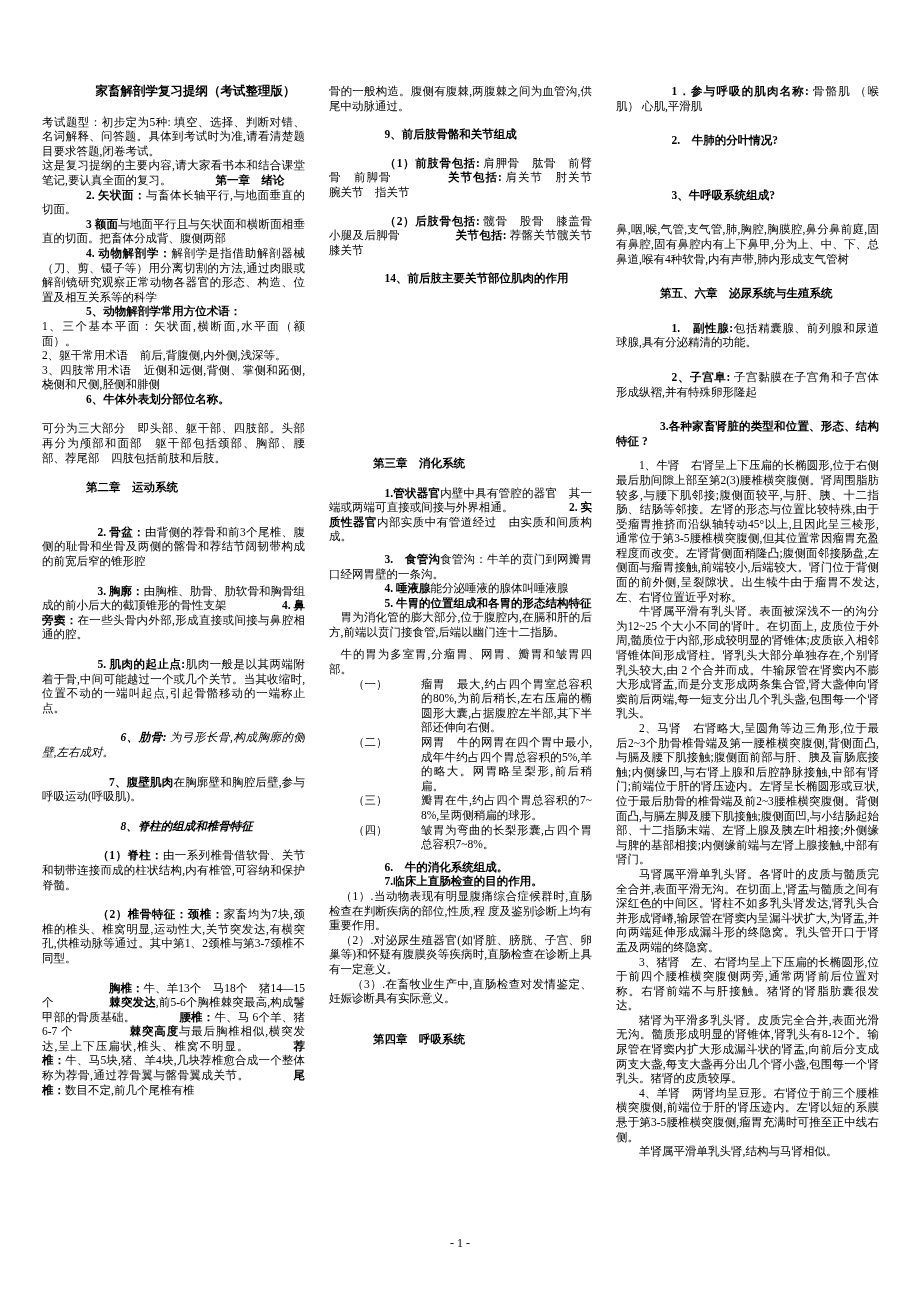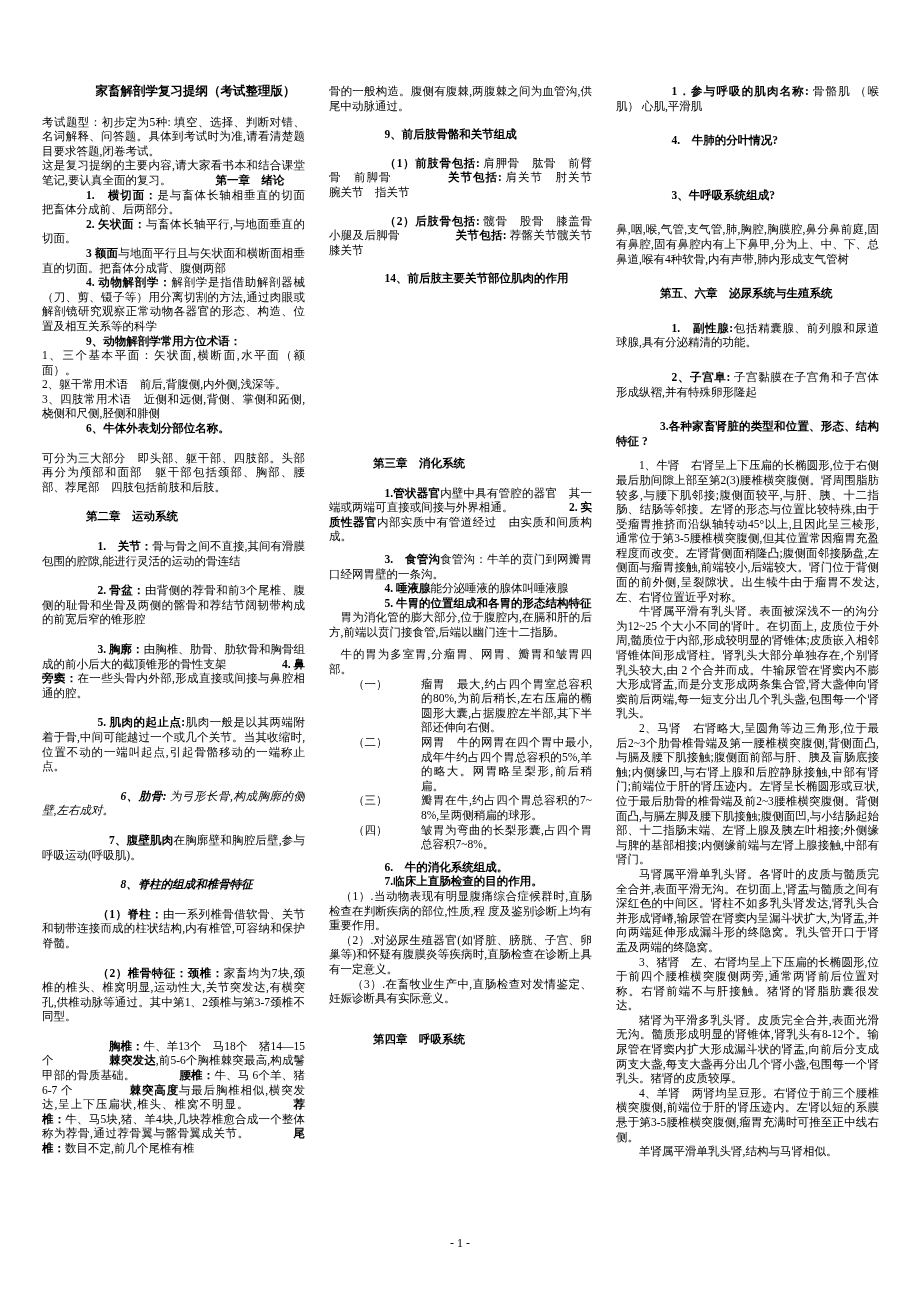--- a/index.html
+++ b/index.html
@@ -41,35 +41,33 @@
 </head>
 <body>
 
 <div class="sheet">
   <div class="columns">
     <div class="column">
         <div class="blk title"><span class="b">家畜解剖学复习提纲（考试整理版）</span></div>
         <div class="blk spacer" style="height: 16px;"></div>
         <div class="blk para"><span>考试题型：初步定为5种: 填空、选择、判断对错、名词解释、问答题。具体到考试时为准,请看清楚题目要求答题,闭卷考试。</span></div>
         <div class="blk para"><span>这是复习提纲的主要内容,请大家看书本和结合课堂笔记,要认真全面的复习。</span><span class="b">第一章　绪论</span></div>
-        <div class="blk para"><span class="b">1.　横切面：</span><span>是与畜体长轴相垂直的切面　把畜体分成前、后两部分。</span></div>
         <div class="blk para"><span class="b">2. 矢状面：</span><span>与畜体长轴平行,与地面垂直的切面。</span></div>
         <div class="blk para"><span class="b">3 额面</span><span>与地面平行且与矢状面和横断面相垂直的切面。把畜体分成背、腹侧两部</span></div>
         <div class="blk para"><span class="b">4. 动物解剖学：</span><span>解剖学是指借助解剖器械（刀、剪、镊子等）用分离切割的方法,通过肉眼或解剖镜研究观察正常动物各器官的形态、构造、位置及相互关系等的科学</span></div>
-        <div class="blk para"><span class="b">9、动物解剖学常用方位术语：</span></div>
+        <div class="blk para"><span class="b">5、动物解剖学常用方位术语：</span></div>
         <div class="blk para"><span>1、三个基本平面：矢状面,横断面,水平面（额面）。</span></div>
         <div class="blk para"><span>2、躯干常用术语　前后,背腹侧,内外侧,浅深等。</span></div>
         <div class="blk para"><span>3、四肢常用术语　近侧和远侧,背侧、掌侧和跖侧,桡侧和尺侧,胫侧和腓侧</span></div>
         <div class="blk para"><span class="b">6、牛体外表划分部位名称。</span></div>
         <div class="blk spacer" style="height: 15px;"></div>
         <div class="blk para"><span>可分为三大部分　即头部、躯干部、四肢部。头部再分为颅部和面部　躯干部包括颈部、胸部、腰部、荐尾部　四肢包括前肢和后肢。</span></div>
         <div class="blk spacer" style="height: 15px;"></div>
         <div class="blk chapter"><span class="b">第二章　运动系统</span></div>
         <div class="blk spacer" style="height: 15px;"></div>
-        <div class="blk para ind1"><span class="b">1.　关节：</span><span>骨与骨之间不直接,其间有滑膜包围的腔隙,能进行灵活的运动的骨连结</span></div>
         <div class="blk spacer" style="height: 15px;"></div>
         <div class="blk para ind1"><span class="b">2. 骨盆：</span><span>由背侧的荐骨和前3个尾椎、腹侧的耻骨和坐骨及两侧的髂骨和荐结节阔韧带构成的前宽后窄的锥形腔</span></div>
         <div class="blk spacer" style="height: 15px;"></div>
         <div class="blk para ind1"><span class="b">3. 胸廓：</span><span>由胸椎、肋骨、肋软骨和胸骨组成的前小后大的截顶锥形的骨性支架　</span><span class="b">4. 鼻旁窦：</span><span>在一些头骨内外部,形成直接或间接与鼻腔相通的腔。</span></div>
         <div class="blk spacer" style="height: 15px;"></div>
         <div class="blk para ind1"><span class="b">5. 肌肉的起止点:</span><span>肌肉一般是以其两端附着于骨,中间可能越过一个或几个关节。当其收缩时,位置不动的一端叫起点,引起骨骼移动的一端称止点。</span></div>
         <div class="blk spacer" style="height: 15px;"></div>
         <div class="blk para ind3"><span class="b">6、肋骨:</span><span> 为弓形长骨,构成胸廓的侧壁,左右成对。</span></div>
         <div class="blk spacer" style="height: 15px;"></div>
         <div class="blk para ind2"><span class="b">7、腹壁肌肉</span><span>在胸廓壁和胸腔后壁,参与呼吸运动(呼吸肌)。</span></div>
@@ -124,21 +122,21 @@
         <div class="blk para ind1"><span class="b">7.临床上直肠检查的目的作用。</span></div>
         <div class="blk para ind1"><span>（1）.当动物表现有明显腹痛综合症候群时,直肠检查在判断疾病的部位,性质,程 度及鉴别诊断上均有重要作用。</span></div>
         <div class="blk para ind1"><span>（2）.对泌尿生殖器官(如肾脏、膀胱、子宫、卵巢等)和怀疑有腹膜炎等疾病时,直肠检查在诊断上具有一定意义。</span></div>
         <div class="blk para ind2"><span>（3）.在畜牧业生产中,直肠检查对发情鉴定、妊娠诊断具有实际意义。</span></div>
         <div class="blk spacer" style="height: 26px;"></div>
         <div class="blk chapter"><span class="b">第四章　呼吸系统</span></div>
       </div>
     <div class="column">
         <div class="blk para ind1"><span class="b">1．参与呼吸的肌肉名称:</span><span> 骨骼肌 （喉肌） 心肌,平滑肌</span></div>
         <div class="blk spacer" style="height: 20px;"></div>
-        <div class="blk para ind1"><span class="b">4.　牛肺的分叶情况?</span></div>
+        <div class="blk para ind1"><span class="b">2.　牛肺的分叶情况?</span></div>
         <div class="blk spacer" style="height: 20px;"></div>
         <div class="blk spacer" style="height: 20px;"></div>
         <div class="blk para ind1"><span class="b">3、牛呼吸系统组成?</span></div>
         <div class="blk spacer" style="height: 20px;"></div>
         <div class="blk para"><span>鼻,咽,喉,气管,支气管,肺,胸腔,胸膜腔,鼻分鼻前庭,固有鼻腔,固有鼻腔内有上下鼻甲,分为上、中、下、总鼻道,喉有4种软骨,内有声带,肺内形成支气管树</span></div>
         <div class="blk spacer" style="height: 20px;"></div>
         <div class="blk chapter"><span class="b">第五、六章　泌尿系统与生殖系统</span></div>
         <div class="blk spacer" style="height: 20px;"></div>
         <div class="blk para ind1"><span class="b">1.　副性腺:</span><span>包括精囊腺、前列腺和尿道球腺,具有分泌精清的功能。</span></div>
         <div class="blk spacer" style="height: 20px;"></div>

